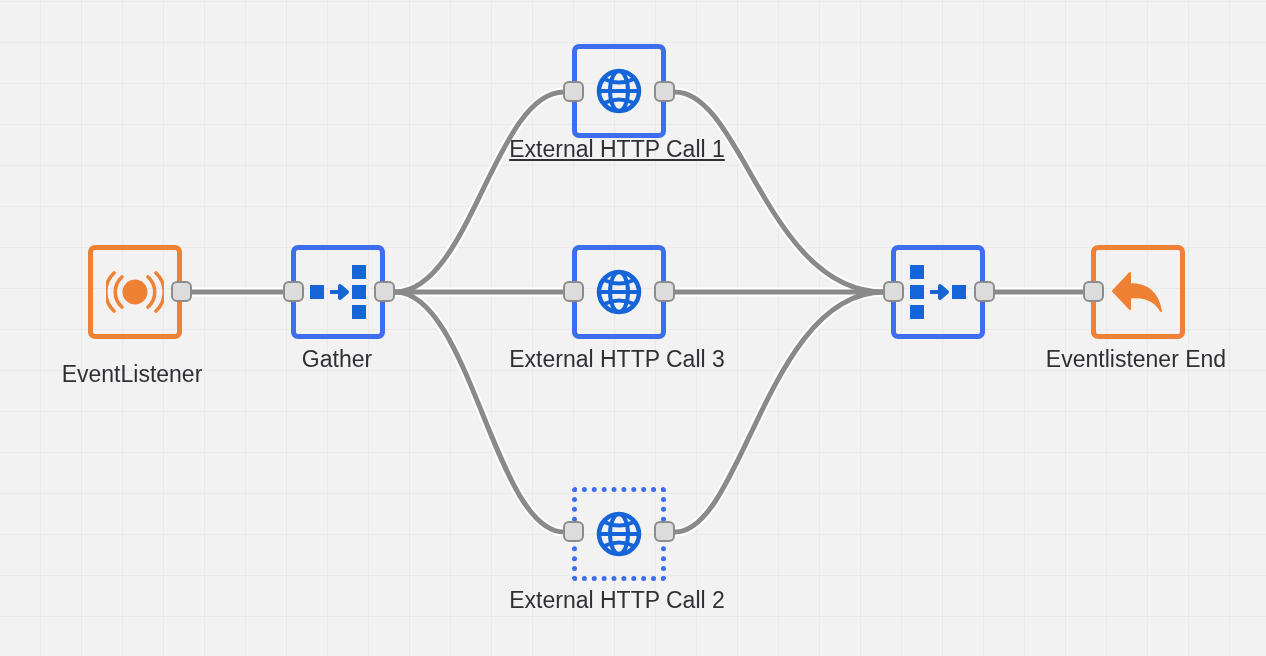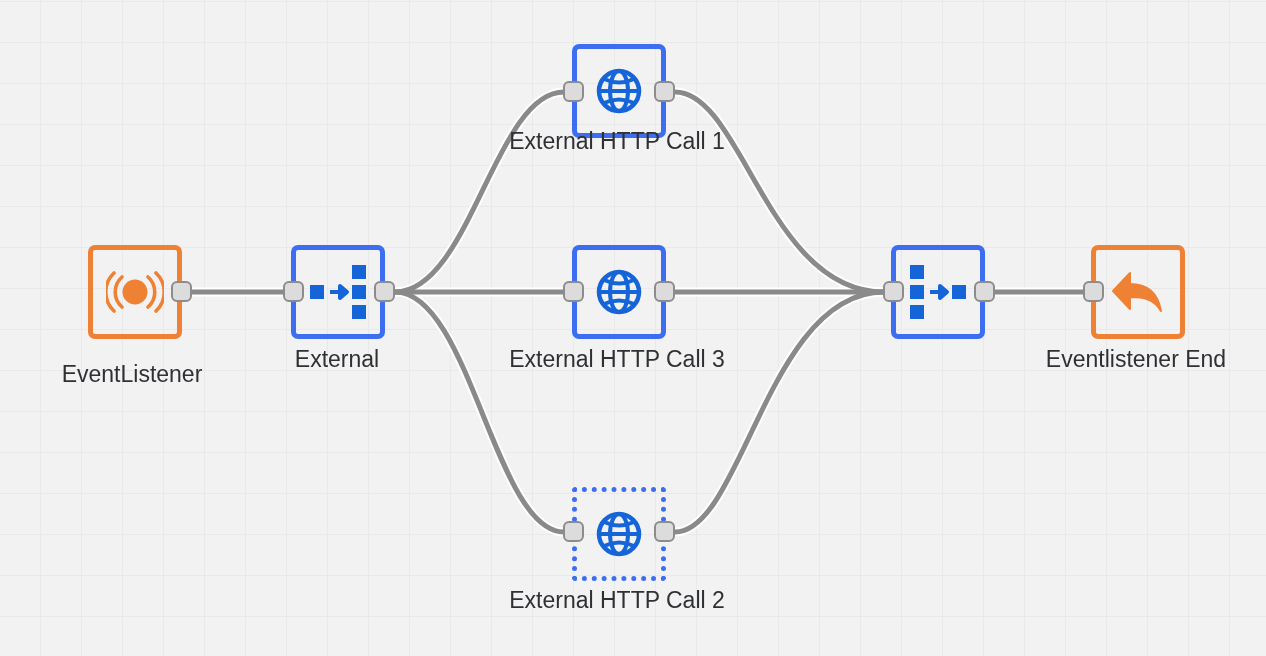--- a/index.html
+++ b/index.html
@@ -121,36 +121,36 @@
         <rect x="2" y="21" width="14" height="14" fill="#1565d8"></rect>
         <path d="M 22 28 L 36 28 M 32 22 L 39 28 L 32 34 Z" stroke="#1565d8" stroke-width="4" fill="#1565d8" stroke-linejoin="round"></path>
         <rect x="44" y="1" width="14" height="14" fill="#1565d8"></rect>
         <rect x="44" y="21" width="14" height="14" fill="#1565d8"></rect>
         <rect x="44" y="41" width="14" height="14" fill="#1565d8"></rect>
       </svg>
     </span>
   </div>
   <div class="port" style="left:283px; top:281px;"></div>
   <div class="port" style="left:374px; top:281px;"></div>
-  <div class="node-label" style="left:205px; top:346px; width:264px;">External</div>
+  <div class="node-label" style="left:205px; top:346px; width:264px;">Gather</div>
 
   <div class="node solid-blue" style="left:572px; top:44px; width:94px; height:94px;">
     <span>
       <svg class="icon-svg" width="46" height="46" viewBox="0 0 46 46">
         <circle cx="23" cy="23" r="20" fill="none" stroke="#1565d8" stroke-width="4.5"></circle>
         <ellipse cx="23" cy="23" rx="9" ry="20" fill="none" stroke="#1565d8" stroke-width="4"></ellipse>
         <line x1="3" y1="23" x2="43" y2="23" stroke="#1565d8" stroke-width="4"></line>
         <path d="M 8 11 Q 23 18 38 11" fill="none" stroke="#1565d8" stroke-width="4"></path>
         <path d="M 8 35 Q 23 28 38 35" fill="none" stroke="#1565d8" stroke-width="4"></path>
       </svg>
     </span>
   </div>
   <div class="port" style="left:563px; top:81px;"></div>
   <div class="port" style="left:654px; top:81px;"></div>
-  <div class="node-label" style="left:457px; top:128px; width:320px;">External HTTP Call 1</div>
+  <div class="node-label" style="left:457px; top:136px; width:320px;text-decoration:underline;">External HTTP Call 1</div>
 
   <div class="node solid-blue" style="left:572px; top:245px; width:94px; height:94px;">
     <span>
       <svg class="icon-svg" width="46" height="46" viewBox="0 0 46 46">
         <circle cx="23" cy="23" r="20" fill="none" stroke="#1565d8" stroke-width="4.5"></circle>
         <ellipse cx="23" cy="23" rx="9" ry="20" fill="none" stroke="#1565d8" stroke-width="4"></ellipse>
         <line x1="3" y1="23" x2="43" y2="23" stroke="#1565d8" stroke-width="4"></line>
         <path d="M 8 11 Q 23 18 38 11" fill="none" stroke="#1565d8" stroke-width="4"></path>
         <path d="M 8 35 Q 23 28 38 35" fill="none" stroke="#1565d8" stroke-width="4"></path>
       </svg>

